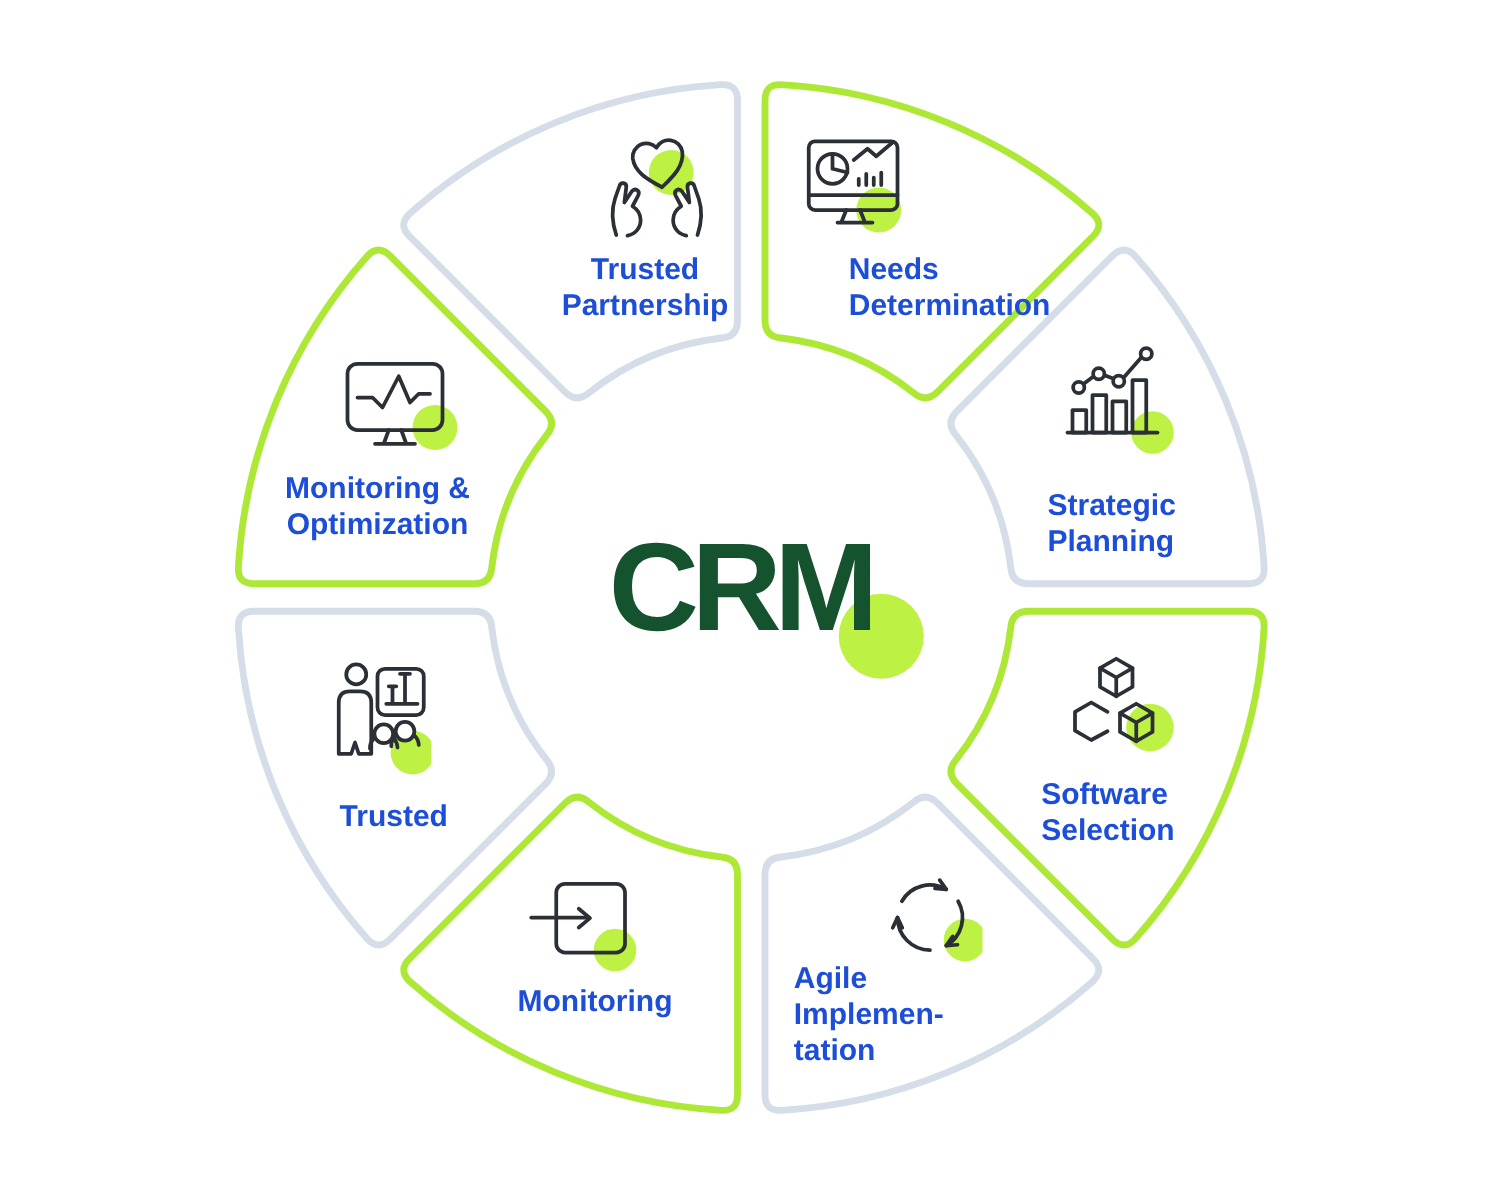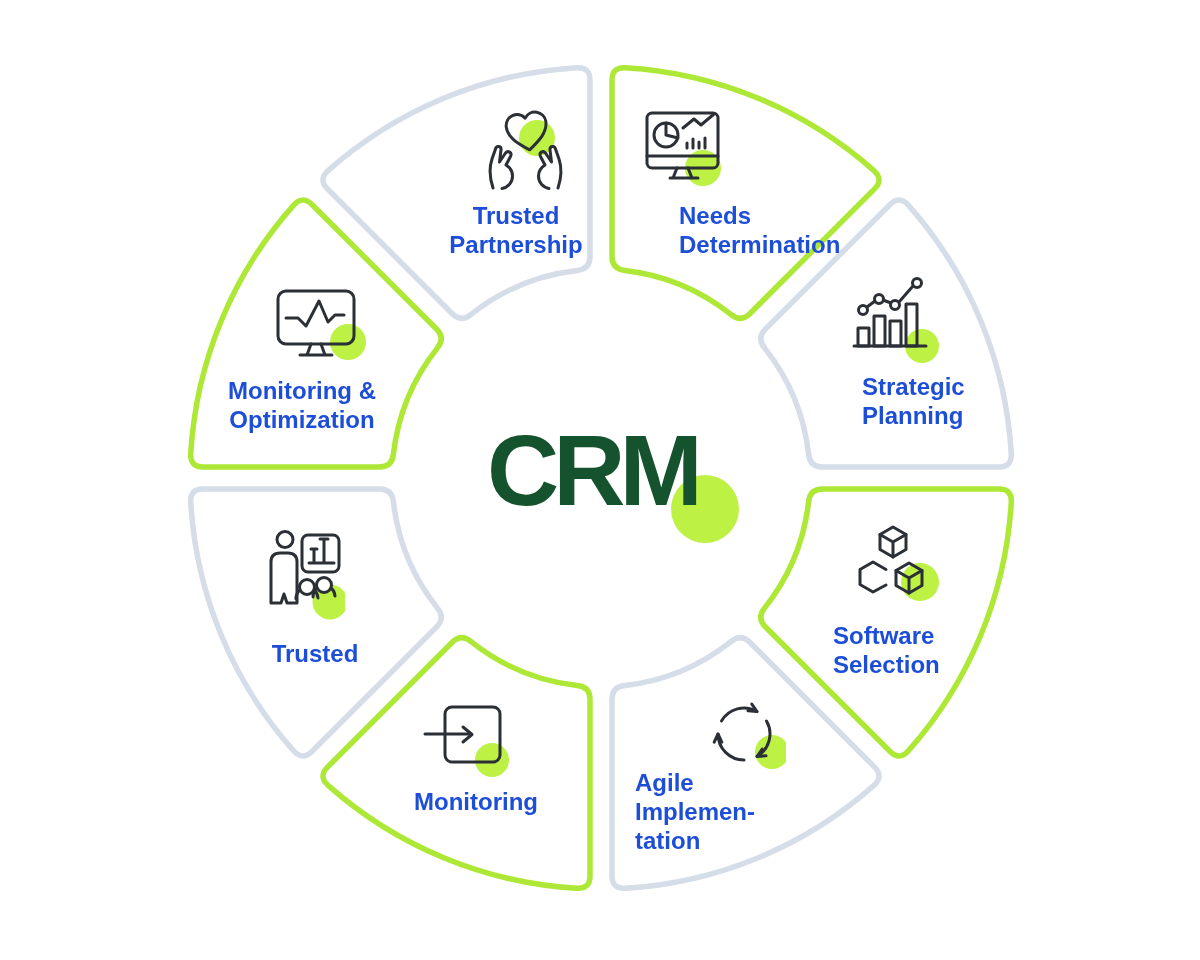--- a/index.html
+++ b/index.html
@@ -15,21 +15,21 @@
   .label.center{text-align:center;width:220px;}
   .icon{position:absolute;}
   .icon path,.icon rect,.icon circle,.icon line,.icon polyline{
     fill:none;stroke:#2b2f36;stroke-width:3;stroke-linecap:round;stroke-linejoin:round;
   }
   .icon .dot{fill:#bdf143;stroke:none;}
   .icon .wdot{fill:#ffffff;stroke:#2b2f36;}
   
   .lbl-trusted{left:406px;top:201px;}
   .lbl-needs{left:646px;top:201px;margin-left:33px;}
-  .lbl-strategic{left:838px;top:372px;margin-left:24px;}
+  .lbl-strategic{left:838px;top:390px;}
   .lbl-software{left:833px;top:621px;}
   .lbl-agile{left:635px;top:756px;margin-top:12px;}
   .lbl-integration{left:366px;top:787px;}
   .lbl-training{left:205px;top:639px;}
   .lbl-monitoring{left:228px;top:376px;text-align:center;}
   
   .ic-trusted{left:483px;top:103px;}
   .ic-needs{left:638px;top:106px;}
   .ic-strategic{left:848px;top:272px;}
   .ic-software{left:853px;top:522px;}

